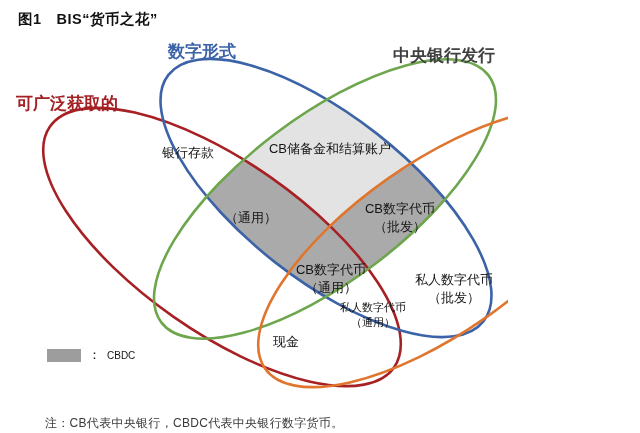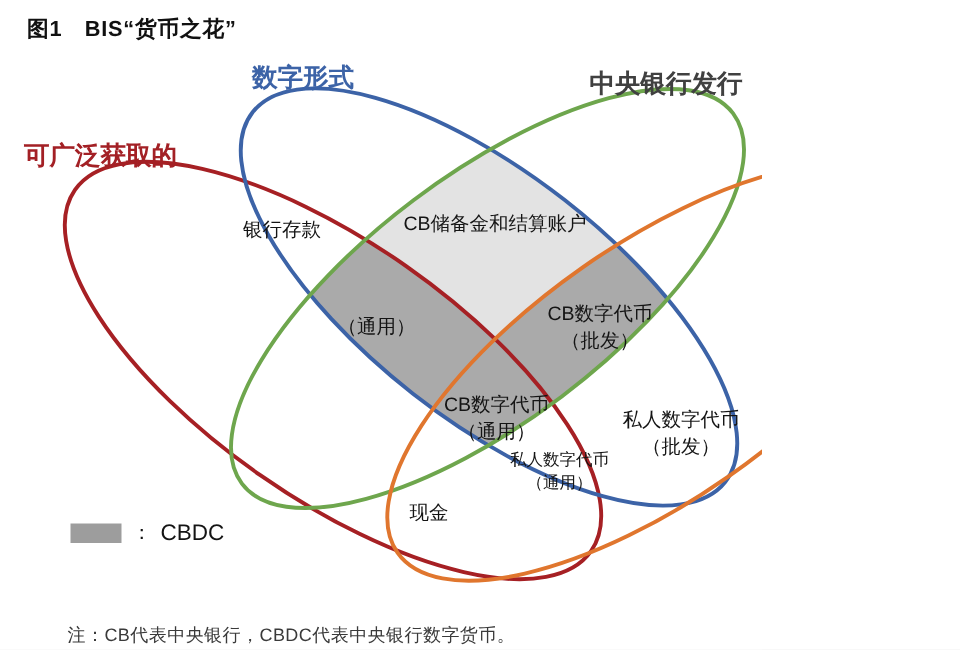--- a/index.html
+++ b/index.html
@@ -11,21 +11,21 @@
        font-size:13px;line-height:18px;color:#141414;white-space:nowrap;}
   .lbl.small{font-size:11px;line-height:15px;}
   .petal{font-weight:bold;font-size:17px;}
   .c-blue{color:#3c63a7;}
   .c-green{color:#404040;}
   .c-red{color:#a32025;}
   .c-orange{color:#a21caf;}
   .legend{position:absolute;left:47px;top:346px;display:flex;align-items:center;}
   .legend .swatch{width:34px;height:13px;background:#9d9d9d;}
   .legend .sep{margin-left:7px;font-size:13px;color:#141414;}
-  .legend .cap{margin-left:6px;font-size:15px;color:#141414;}
+  .legend .cap{margin-left:6px;font-size:10px;color:#141414;}
   .note{position:absolute;left:45px;top:401px;font-size:12px;color:#3a3a3a;letter-spacing:.3px;margin-top:14px;}
 </style>
 </head>
 <body>
 
 <div class="stage">
 
   <div class="title">图1　BIS“货币之花”</div>
 
   <svg width="640" height="433" viewBox="0 0 640 433">

